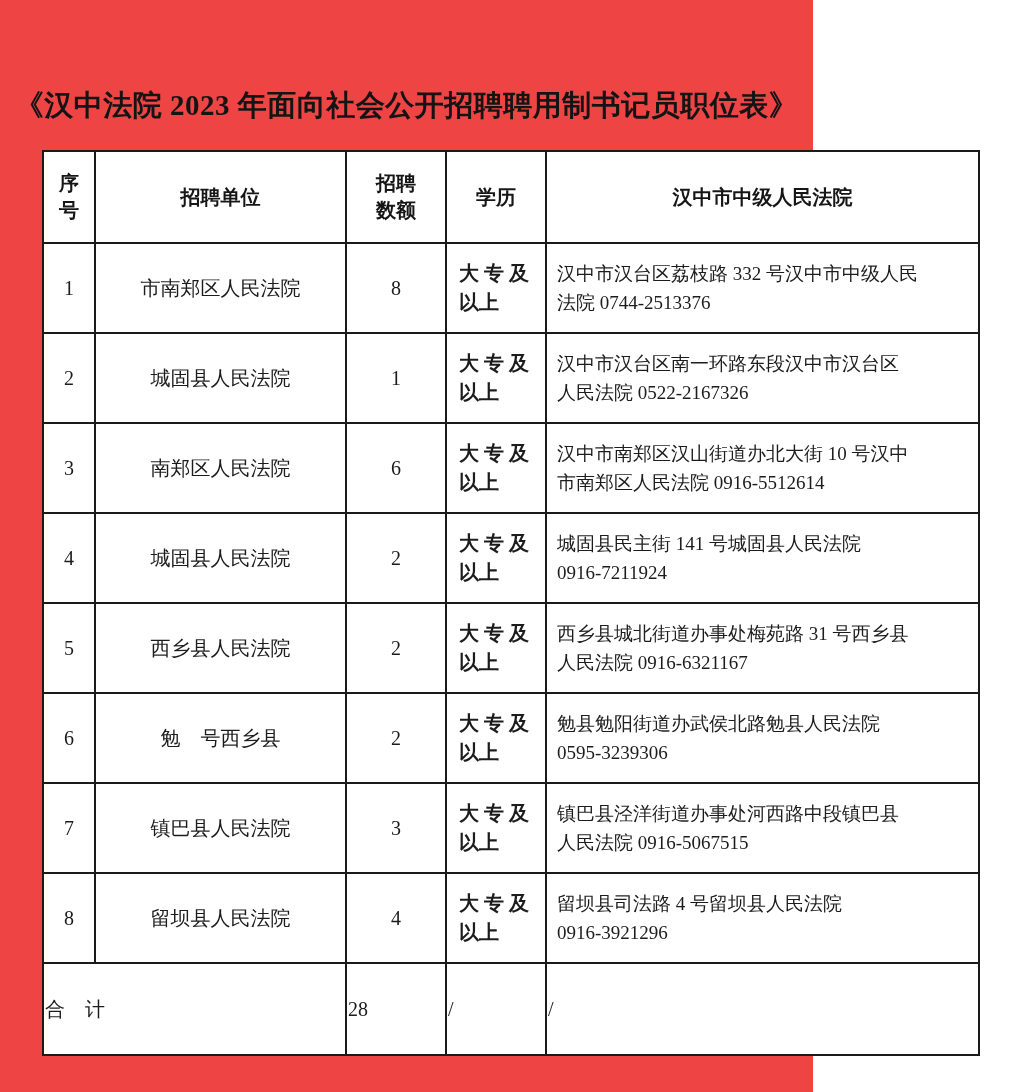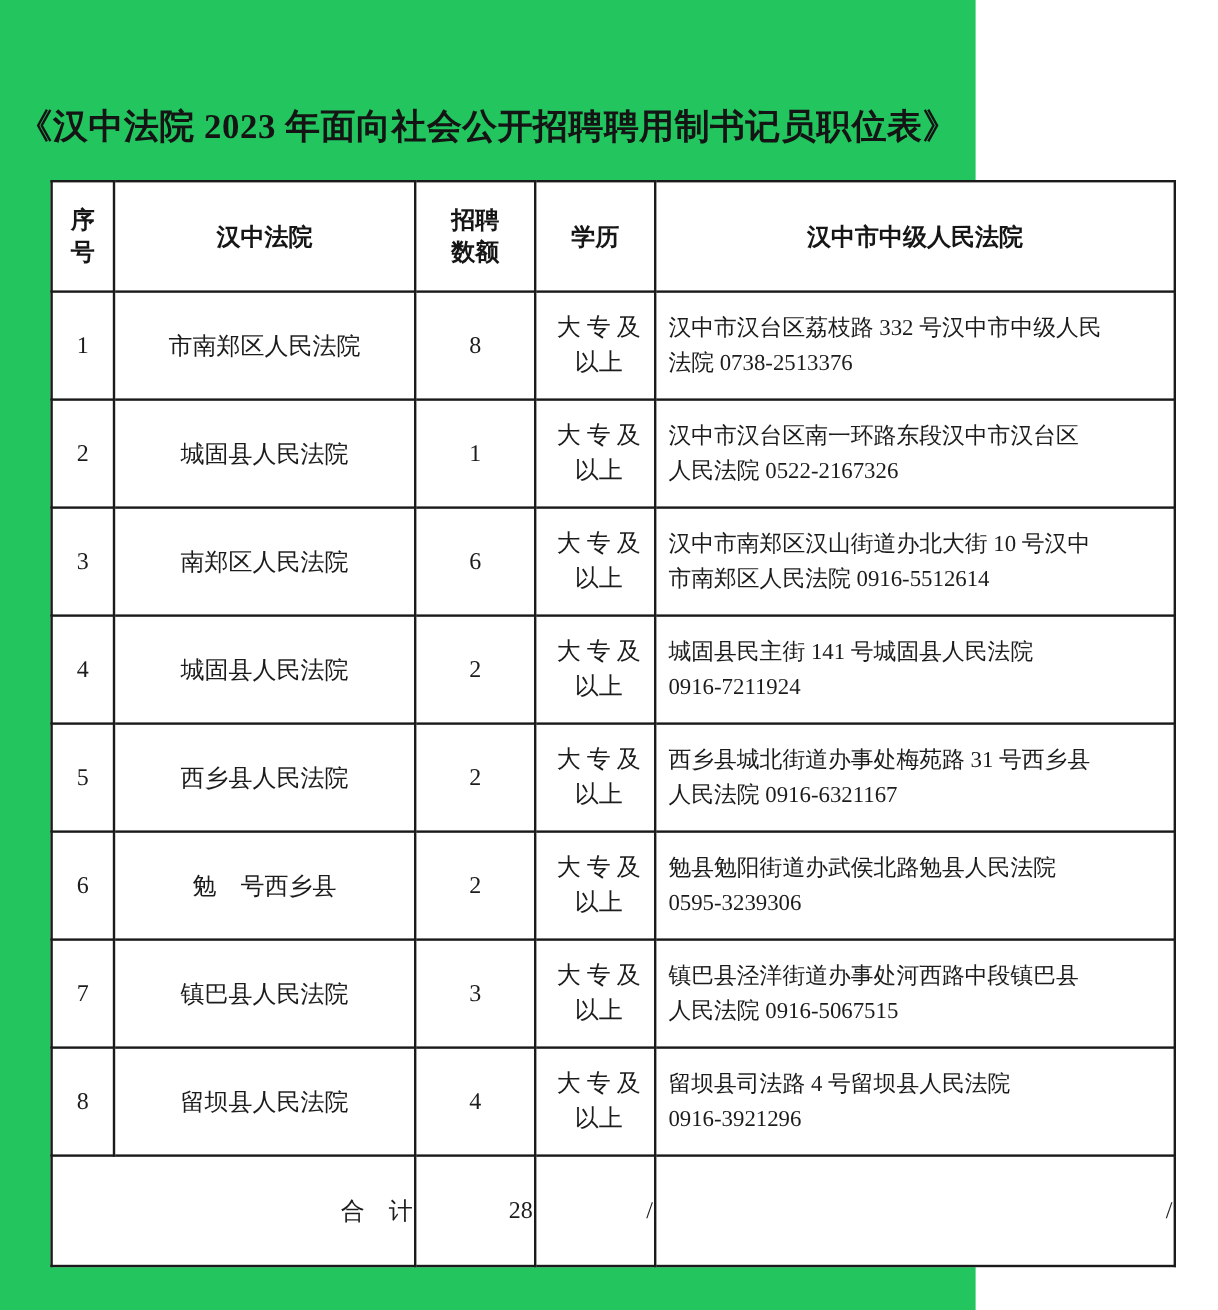--- a/index.html
+++ b/index.html
@@ -10,21 +10,21 @@
   body {
     width: 1015px;
     height: 1092px;
     font-family: "Liberation Serif", "DejaVu Serif", serif;
     color: #1c1c1c;
     overflow: hidden;
   }
   .page {
     width: 813px;
     height: 1092px;
-    background: #22c55e;
+    background: #ef4444;
     box-sizing: border-box;
   }
   .doc-title {
     margin: 0;
     padding-top: 86px;
     padding-bottom: 24px;
     text-align: center;
     font-size: 29px;
     font-weight: bold;
     letter-spacing: 0.5px;
@@ -63,36 +63,36 @@
 
   td.cell-index,
   td.cell-unit,
   td.cell-quota {
     font-size: 20px;
     text-align: center;
     font-weight: normal;
   }
   td.cell-edu {
     font-size: 20px;
-    text-align: center;
+    text-align: left;
     padding: 0 6px 0 12px;
     line-height: 1.45;
-    font-weight: normal;
+    font-weight: bold;
   }
   td.cell-addr {
     font-size: 19px;
     text-align: left;
     padding: 0 8px 0 10px;
     line-height: 1.55;
     font-weight: normal;
   }
   td.cell-total-label,
   td.cell-total-center {
     font-size: 20px;
-    text-align: right;
+    text-align: left;
     font-weight: normal;
     border-radius: 19px;
   }
 </style>
 </head>
 <body>
 
 <div class="page">
 
   <h1 class="doc-title">《汉中法院 2023 年面向社会公开招聘聘用制书记员职位表》</h1>
@@ -102,36 +102,36 @@
       <col class="col-index">
       <col class="col-unit">
       <col class="col-quota">
       <col class="col-edu">
       <col class="col-addr">
     </colgroup>
     <thead>
       <tr class="header-row">
         <th class="prewrap">序
 号</th>
-        <th>汉中法院</th>
+        <th>招聘单位</th>
         <th class="prewrap">招聘
 数额</th>
         <th>学历</th>
         <th>汉中市中级人民法院</th>
       </tr>
     </thead>
     <tbody>
       <tr class="data-row">
         <td class="cell-index">1</td>
         <td class="cell-unit">市南郑区人民法院</td>
         <td class="cell-quota">8</td>
         <td class="cell-edu prewrap">大 专 及
 以上</td>
         <td class="cell-addr prewrap">汉中市汉台区荔枝路 332 号汉中市中级人民
-法院  0738-2513376</td>
+法院  0744-2513376</td>
       </tr>
       <tr class="data-row">
         <td class="cell-index">2</td>
         <td class="cell-unit">城固县人民法院</td>
         <td class="cell-quota">1</td>
         <td class="cell-edu prewrap">大 专 及
 以上</td>
         <td class="cell-addr prewrap">汉中市汉台区南一环路东段汉中市汉台区
 人民法院 0522-2167326</td>
       </tr>

